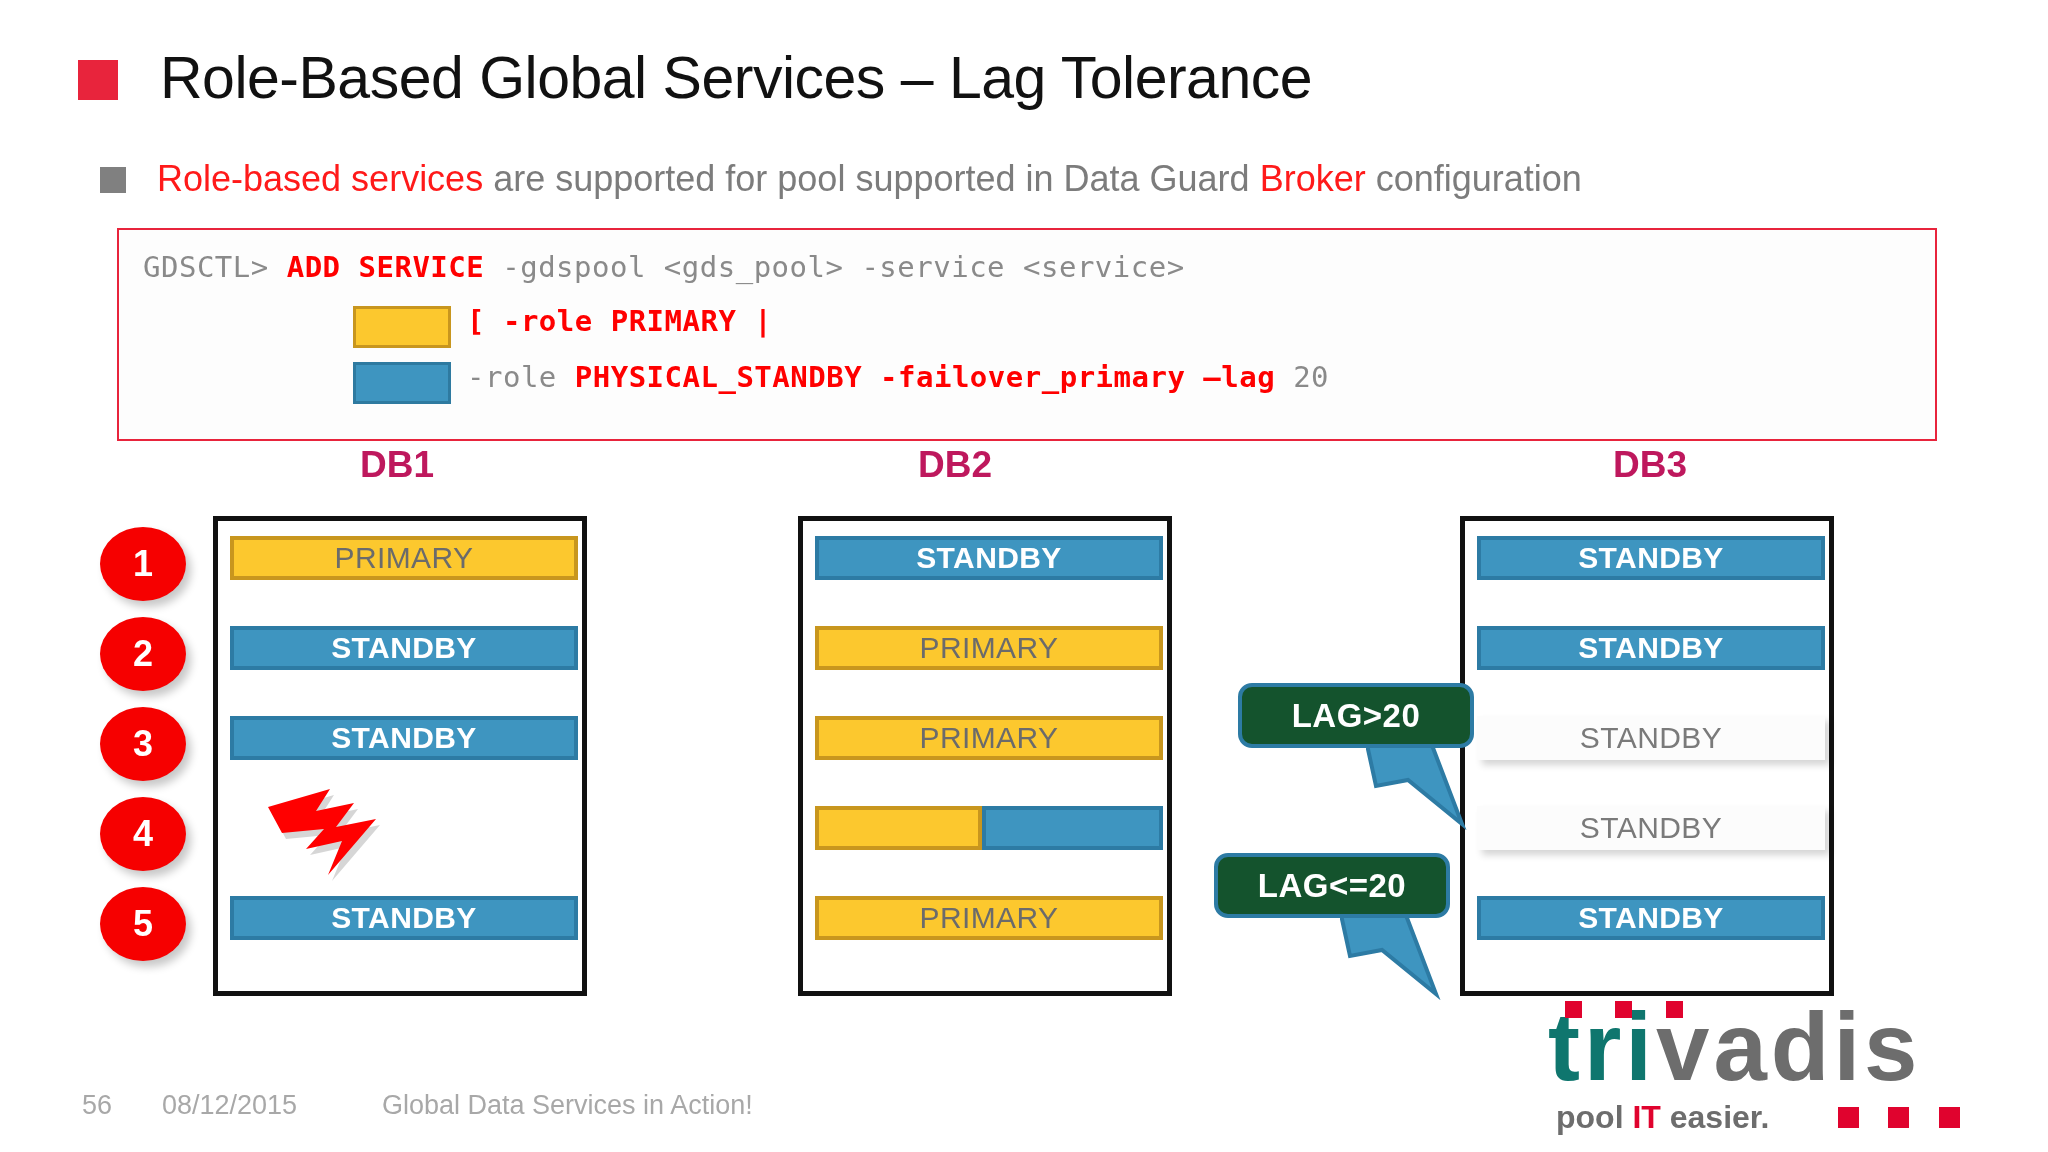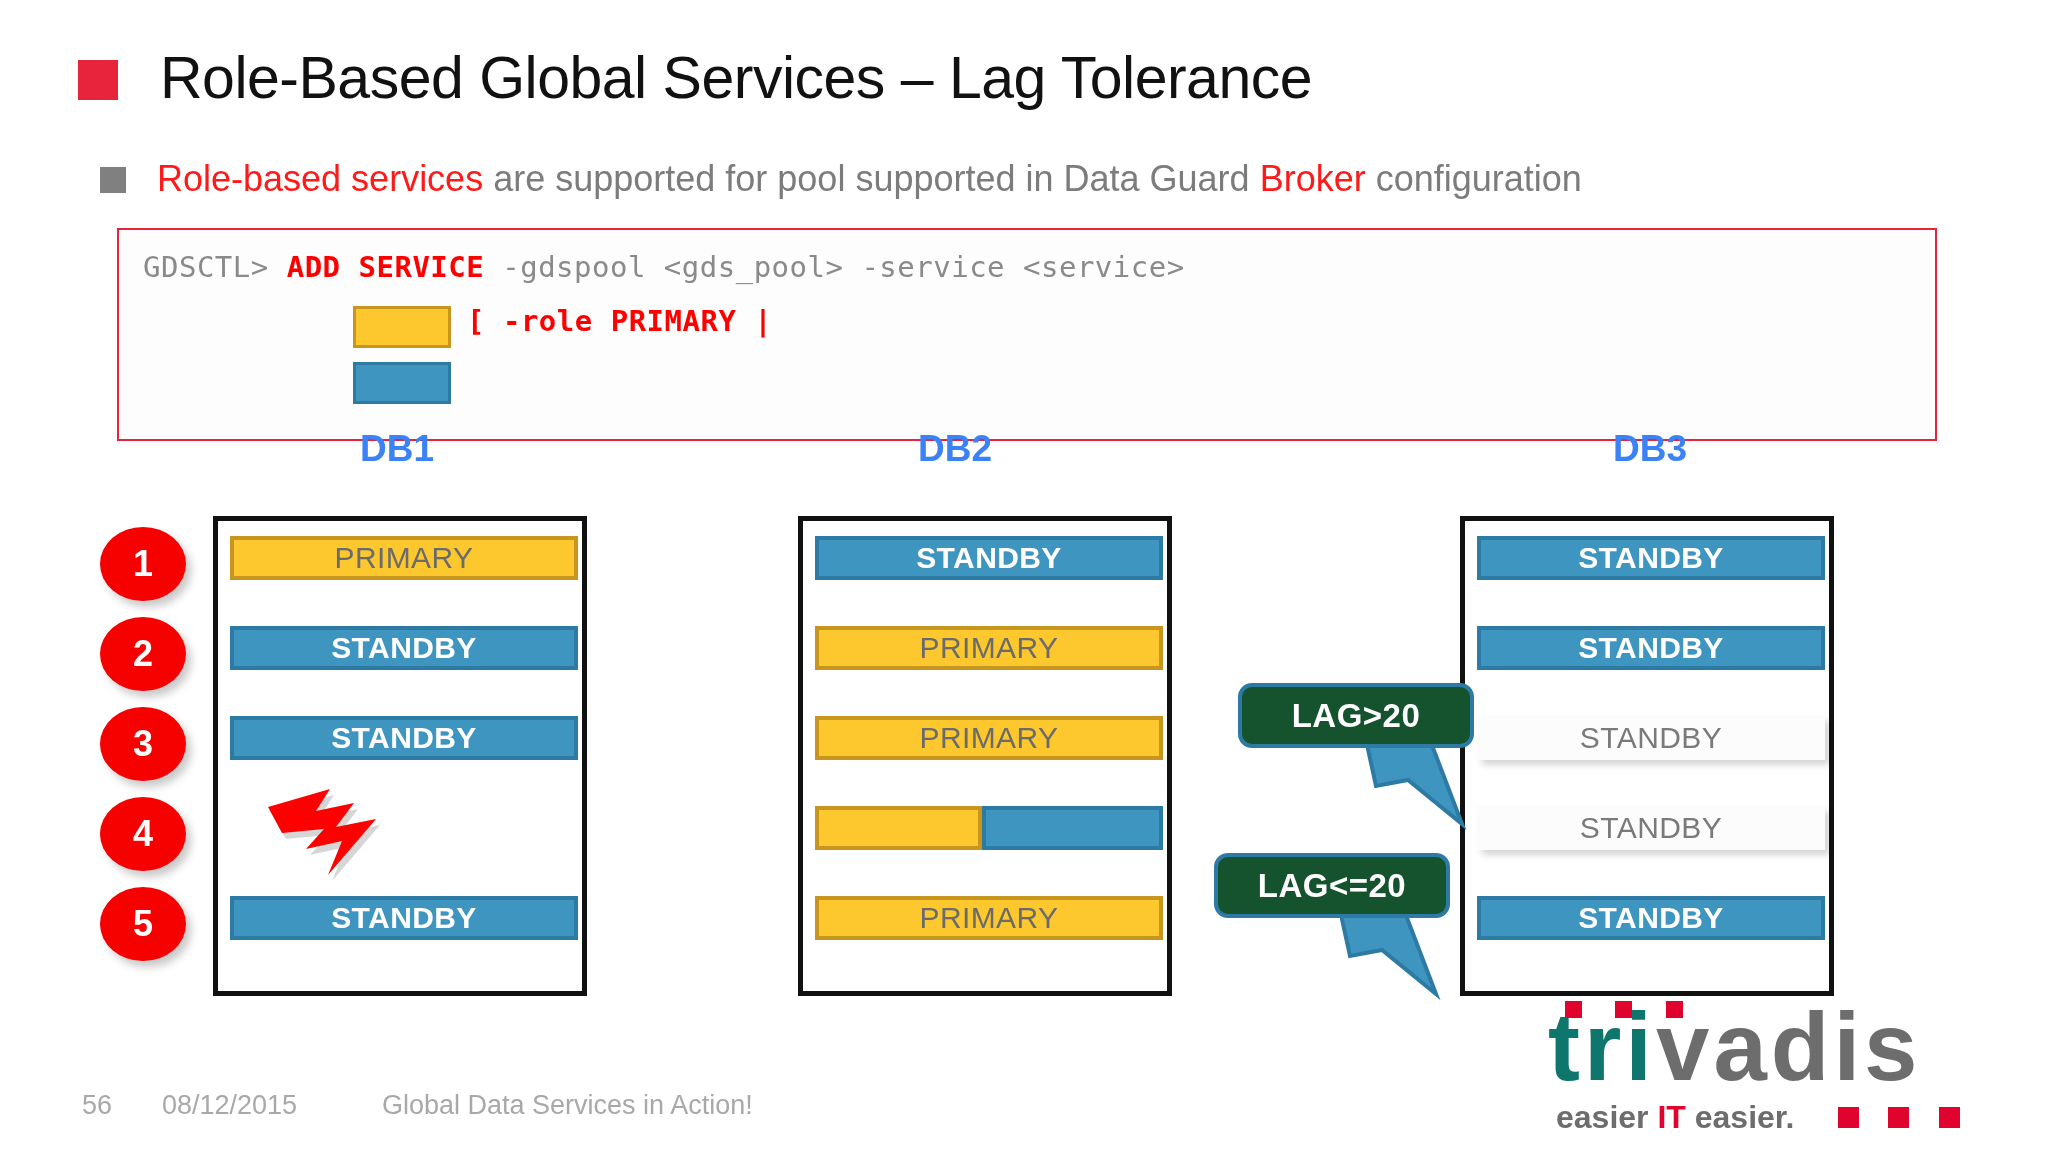--- a/index.html
+++ b/index.html
@@ -111,24 +111,24 @@
   #swatch-standby {
     left: 234px;
     top: 132px;
     background: #3E95C0;
     border: 3px solid #2E7AA0;
   }
 
   
   .db-header {
     position: absolute;
-    top: 428px;
+    top: 444px;
     font-size: 37px;
     font-weight: bold;
-    color: #3b82f6;
+    color: #be185d;
     text-align: center;
     width: 200px;
   }
   #db1-header { left: 297px; }
   #db2-header { left: 855px; }
   #db3-header { left: 1550px; }
 
   
   .db-box {
     position: absolute;
@@ -343,20 +343,21 @@
   <div id="bullet-text"><span class="red-em">Role-based services</span><span> are supported for pool supported in Data Guard </span><span class="red-em">Broker</span><span> configuration</span></div>
 </div>
 
 <div id="code-box">
   <div class="code-line" id="code-line-1"><span class="code-gray">GDSCTL&gt; </span><span class="code-red">ADD SERVICE</span><span class="code-gray"> -gdspool &lt;gds_pool&gt; -service &lt;service&gt;</span></div>
 
   <div class="code-swatch" id="swatch-primary"></div>
   <div class="code-line" id="code-line-2"><span class="code-red">[ -role PRIMARY |</span></div>
 
   <div class="code-swatch" id="swatch-standby"></div>
+  <div class="code-line" id="code-line-3"><span class="code-gray">-role </span><span class="code-red">PHYSICAL_STANDBY -failover_primary –lag</span><span class="code-gray"> 20</span></div>
 </div>
 
 <div class="db-header" id="db1-header">DB1</div>
 <div class="db-header" id="db2-header">DB2</div>
 <div class="db-header" id="db3-header">DB3</div>
 
 <div class="num-circle num-1">1</div>
 <div class="num-circle num-2">2</div>
 <div class="num-circle num-3">3</div>
 <div class="num-circle num-4">4</div>
@@ -409,17 +410,17 @@
   <span id="footer-page">56</span>
   <span id="footer-date">08/12/2015</span>
   <span id="footer-subject">Global Data Services in Action!</span>
 </div>
 
 <div id="logo">
   <div id="logo-word"><span id="logo-tri">tri</span><span id="logo-vadis">vadis</span></div>
   <div class="logo-dot" id="logo-dot-t"></div>
   <div class="logo-dot" id="logo-dot-r"></div>
   <div class="logo-dot" id="logo-dot-i"></div>
-  <div id="logo-tagline"><span>easier </span><span class="it">IT</span><span> easier.</span></div>
+  <div id="logo-tagline"><span>pool </span><span class="it">IT</span><span> easier.</span></div>
   <div class="logo-sq" id="logo-sq-1"></div>
   <div class="logo-sq" id="logo-sq-2"></div>
   <div class="logo-sq" id="logo-sq-3"></div>
 </div>
 
 </body></html>

